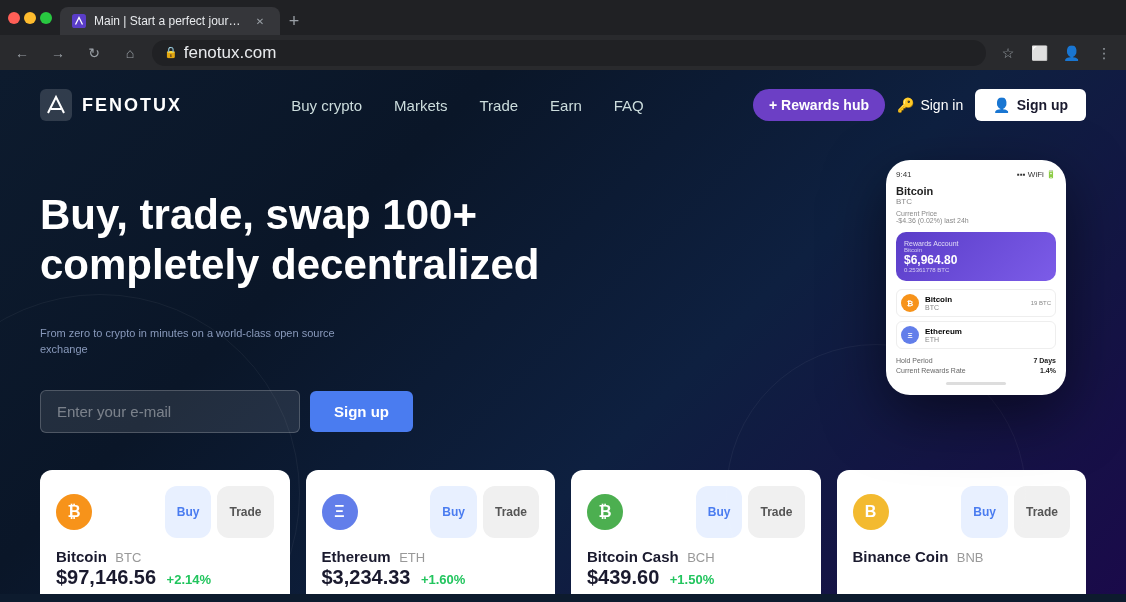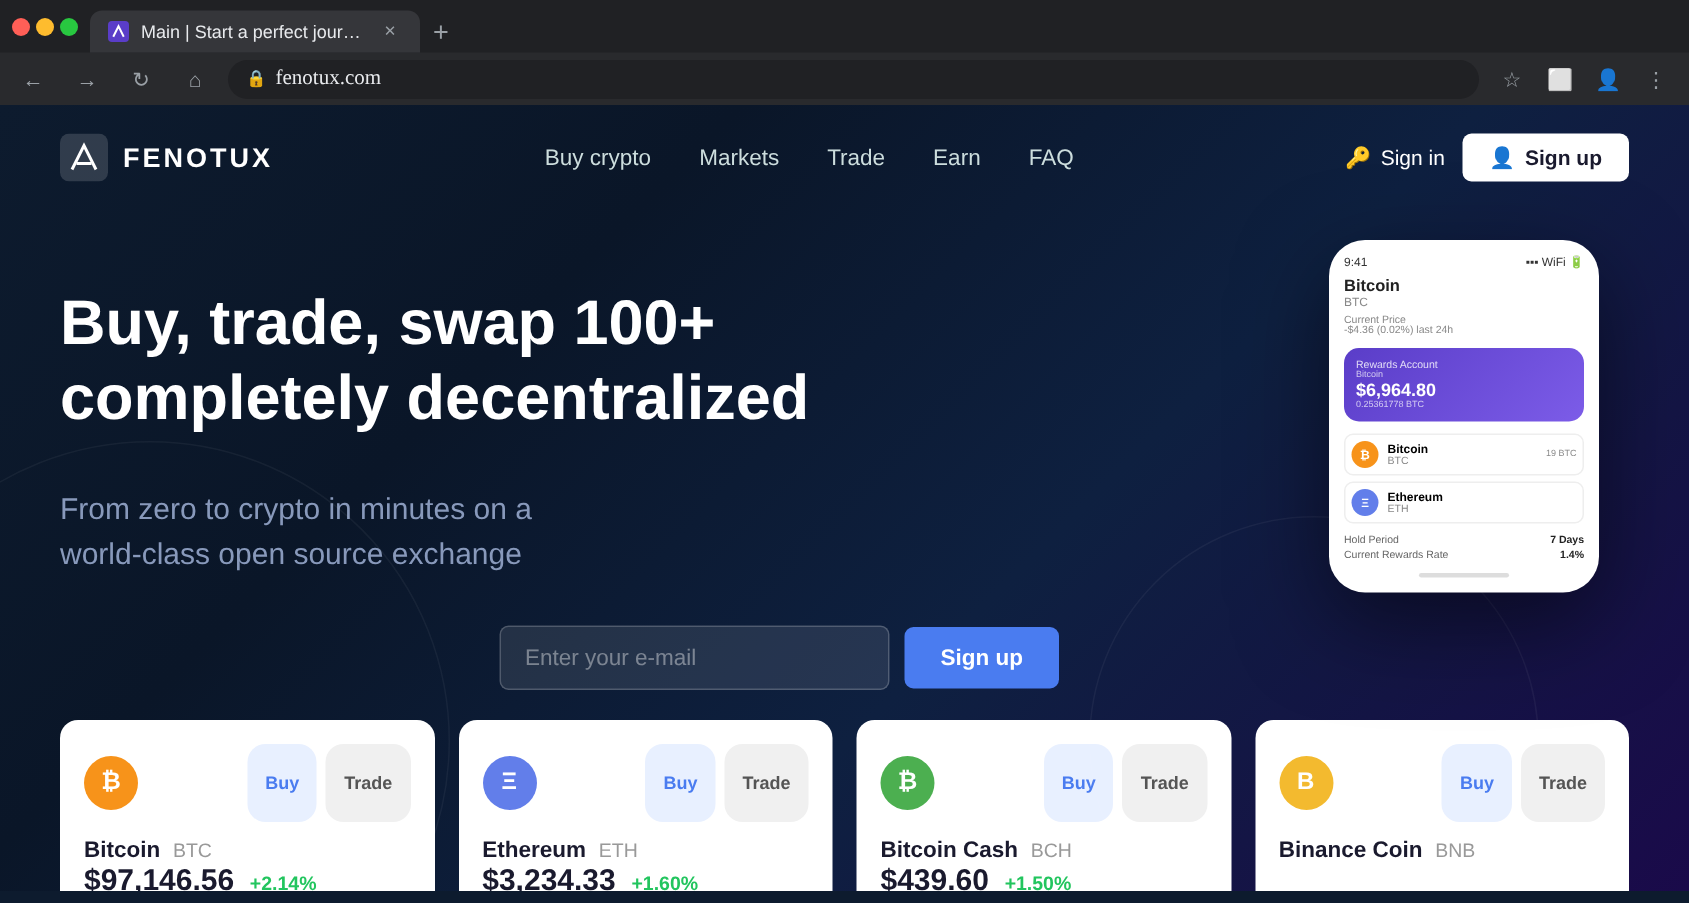--- a/index.html
+++ b/index.html
@@ -16,21 +16,21 @@
     .tab-bar { display: flex; align-items: flex-end; height: 35px; padding: 0 8px; }
     .tab { display: flex; align-items: center; background: #35363a; border-radius: 8px 8px 0 0; padding: 0 12px; height: 28px; gap: 8px; min-width: 200px; }
     .tab-favicon { width: 14px; height: 14px; }
     .tab-title { font-size: 12px; color: #e8eaed; white-space: nowrap; overflow: hidden; text-overflow: ellipsis; max-width: 150px; }
     .tab-close-btn { width: 16px; height: 16px; display: flex; align-items: center; justify-content: center; border-radius: 50%; cursor: pointer; color: #9aa0a6; font-size: 10px; }
     .tab-new-btn { width: 28px; height: 28px; display: flex; align-items: center; justify-content: center; color: #9aa0a6; font-size: 18px; cursor: pointer; }
     .browser-toolbar { display: flex; align-items: center; height: 35px; padding: 0 8px; gap: 8px; background: #292a2d; }
     .nav-btn { width: 28px; height: 28px; display: flex; align-items: center; justify-content: center; color: #9aa0a6; cursor: pointer; border-radius: 50%; font-size: 14px; }
     .address-bar { flex: 1; display: flex; align-items: center; background: #202124; border-radius: 20px; height: 26px; padding: 0 12px; gap: 6px; }
     .address-icon { color: #9aa0a6; font-size: 11px; }
-    .address-text { font-size: 14px; color: #e8eaed; flex: 1; font-family: Liberation Serif, serif; }
+    .address-text { font-size: 17px; color: #e8eaed; flex: 1; }
     .toolbar-actions { display: flex; gap: 4px; }
 
     
     .website { height: 524px; background: linear-gradient(135deg, #0d1b2e 0%, #0a1628 30%, #0e2040 60%, #1a0a4a 100%); position: relative; overflow: hidden; }
 
     
     .navbar { display: flex; align-items: center; justify-content: space-between; padding: 0 40px; height: 70px; position: relative; z-index: 10; }
     .logo { display: flex; align-items: center; gap: 10px; }
     .logo-icon { width: 32px; height: 32px; }
     .logo-text { font-size: 18px; font-weight: 700; color: white; letter-spacing: 2px; }
@@ -38,22 +38,22 @@
     .nav-link { color: #cdd; font-size: 15px; text-decoration: none; cursor: pointer; }
     .nav-actions { display: flex; align-items: center; gap: 12px; }
     .rewards-btn { background: #6c3fc5; color: white; padding: 8px 16px; border-radius: 20px; font-size: 14px; font-weight: 600; cursor: pointer; border: none; display: flex; align-items: center; gap: 6px; }
     .signin-btn { color: white; font-size: 14px; cursor: pointer; background: none; border: none; display: flex; align-items: center; gap: 6px; }
     .signup-btn { background: white; color: #1a1a2e; padding: 8px 18px; border-radius: 6px; font-size: 14px; font-weight: 600; cursor: pointer; border: none; display: flex; align-items: center; gap: 6px; }
 
     
     .hero { display: flex; padding: 30px 40px 0; align-items: flex-start; }
     .hero-content { flex: 1; padding-top: 20px; }
     .hero-title { font-size: 42px; font-weight: 700; color: white; line-height: 1.2; max-width: 500px; margin-bottom: 16px; }
-    .hero-subtitle { font-size: 20px; color: #8899bb; max-width: 340px; margin-bottom: 32px; line-height: 1.5; margin-top: 34px; }
-    .hero-form { display: flex; gap: 10px; align-items: center; justify-content: flex-end; }
+    .hero-subtitle { font-size: 11px; color: #8899bb; max-width: 340px; margin-bottom: 32px; line-height: 1.5; margin-top: 34px; }
+    .hero-form { display: flex; gap: 10px; align-items: center; }
     .email-input { background: rgba(255,255,255,0.1); border: 1px solid rgba(255,255,255,0.2); border-radius: 6px; padding: 12px 16px; color: white; font-size: 15px; width: 260px; outline: none; }
     .email-input::placeholder { color: rgba(255,255,255,0.4); }
     .hero-signup-btn { background: #4a7cf0; color: white; padding: 12px 24px; border-radius: 6px; font-size: 15px; font-weight: 600; cursor: pointer; border: none; }
 
     
     .phone-area { flex: 0 0 380px; position: relative; height: 280px; }
     .phone-mockup { position: absolute; right: 20px; top: -10px; width: 180px; background: white; border-radius: 24px; padding: 10px; box-shadow: 0 20px 60px rgba(0,0,0,0.5); }
     .phone-status { display: flex; justify-content: space-between; font-size: 8px; color: #333; margin-bottom: 6px; }
     .phone-content { font-size: 9px; }
     .phone-coin-name { font-weight: 700; color: #222; font-size: 11px; }
@@ -157,20 +157,21 @@
       <span class="logo-text">FENOTUX</span>
     </div>
     <div class="nav-links">
       <a class="nav-link">Buy crypto</a>
       <a class="nav-link">Markets</a>
       <a class="nav-link">Trade</a>
       <a class="nav-link">Earn</a>
       <a class="nav-link">FAQ</a>
     </div>
     <div class="nav-actions">
+      <button class="rewards-btn">+ Rewards hub</button>
       <button class="signin-btn">
         <span>🔑</span>
         <span>Sign in</span>
       </button>
       <button class="signup-btn">
         <span>👤</span>
         <span>Sign up</span>
       </button>
     </div>
   </nav>

